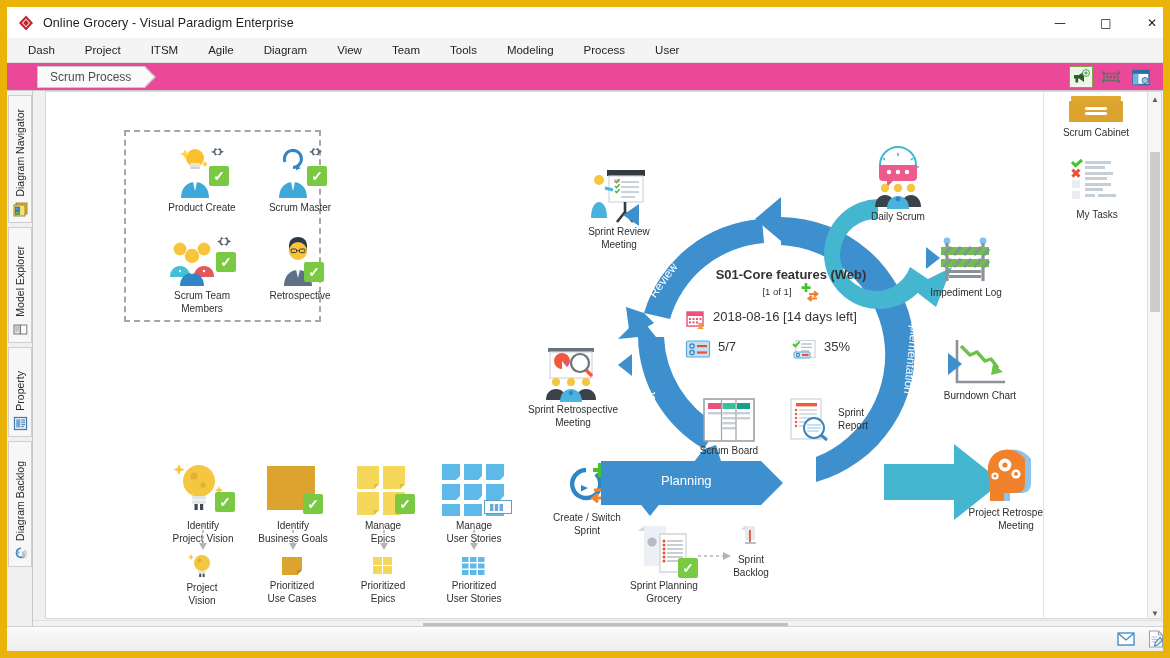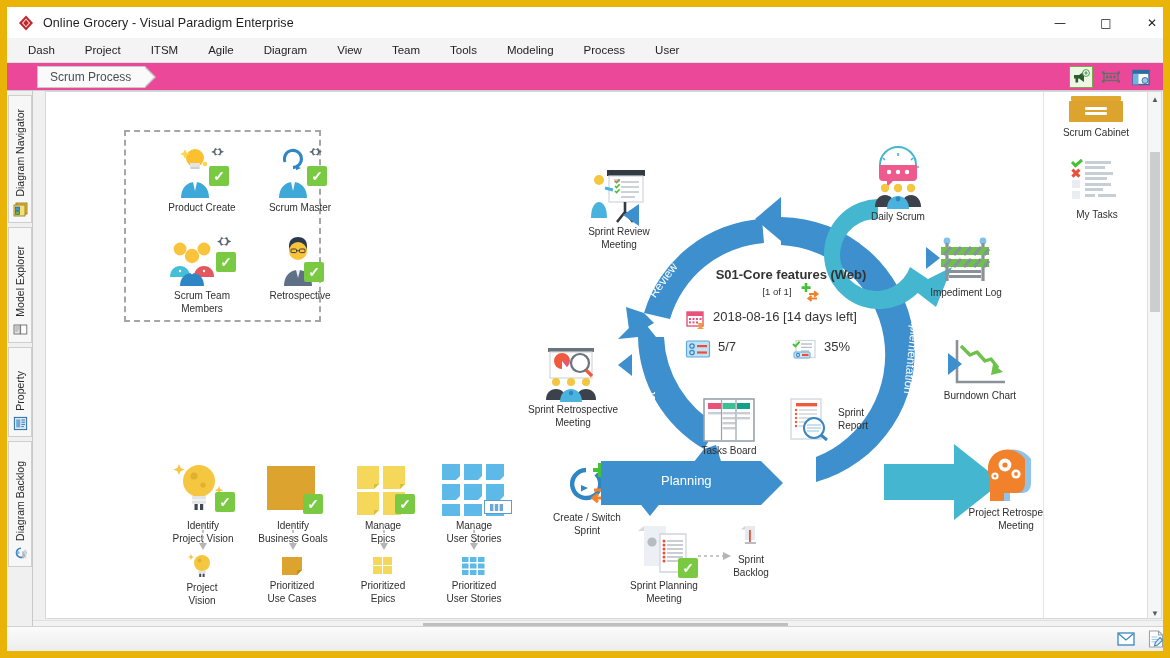--- a/index.html
+++ b/index.html
@@ -595,21 +595,21 @@
                 <circle cx="38" cy="25" r="1.5"></circle>
                 <circle cx="38" cy="29" r="1.5"></circle>
               <circle cx="38" cy="33" r="1.5"></circle>
                 <circle cx="38" cy="37" r="1.5"></circle>
                 <circle cx="38" cy="41" r="1.5"></circle>
             </g>
           </svg>
           <div class="check-badge" style="left:52px; top:38px;">✓</div>
         </div>
         <div class="lbl">Sprint Planning
-Meeting</div>
+Grocery</div>
       </div>
 
       <div style="position:absolute;left:652px;top:460px;">
         <svg width="36" height="8" viewBox="0 0 36 8">
           <path d="M0 4h26" stroke="#b4b4b4" stroke-width="1.6" stroke-dasharray="3,3"></path>
           <path d="M25 0l8 4-8 4z" fill="#b4b4b4"></path>
         </svg>
       </div>
 
       <div class="node" style="left:667px; top:430px; width:76px;">
@@ -732,21 +732,21 @@
               <rect x="20.5" y="15" width="13" height="2.4"></rect>
                 <rect x="20.5" y="20" width="13" height="2.4"></rect>
               <rect x="20.5" y="25" width="13" height="2.4"></rect>
                 <rect x="20.5" y="30" width="13" height="2.4"></rect>
               <rect x="35" y="15" width="13" height="2.4"></rect>
                 <rect x="35" y="20" width="13" height="2.4"></rect>
             </g>
             <path d="M19.5 3v40M34 3v40" stroke="#9aa2ab" stroke-width="1.2"></path>
           </svg>
         </div>
-        <div class="lbl">Tasks Board</div>
+        <div class="lbl">Scrum Board</div>
       </div>
 
       <div class="node" style="left:740px; top:305px; width:48px;">
         <div class="ico" style="width:46px;height:46px;">
           <svg width="46" height="46" viewBox="0 0 46 46">
             <rect x="4" y="2" width="30" height="40" fill="#ffffff" stroke="#cfd6dd" stroke-width="1.3"></rect>
             <rect x="9" y="6" width="21" height="3.4" fill="#f05a3c"></rect>
             <g stroke="#b9c2cb" stroke-width="1.2">
                 <path d="M12 13h18M12 17h18M12 21h18M12 25h14M12 29h12"></path>
               </g>

